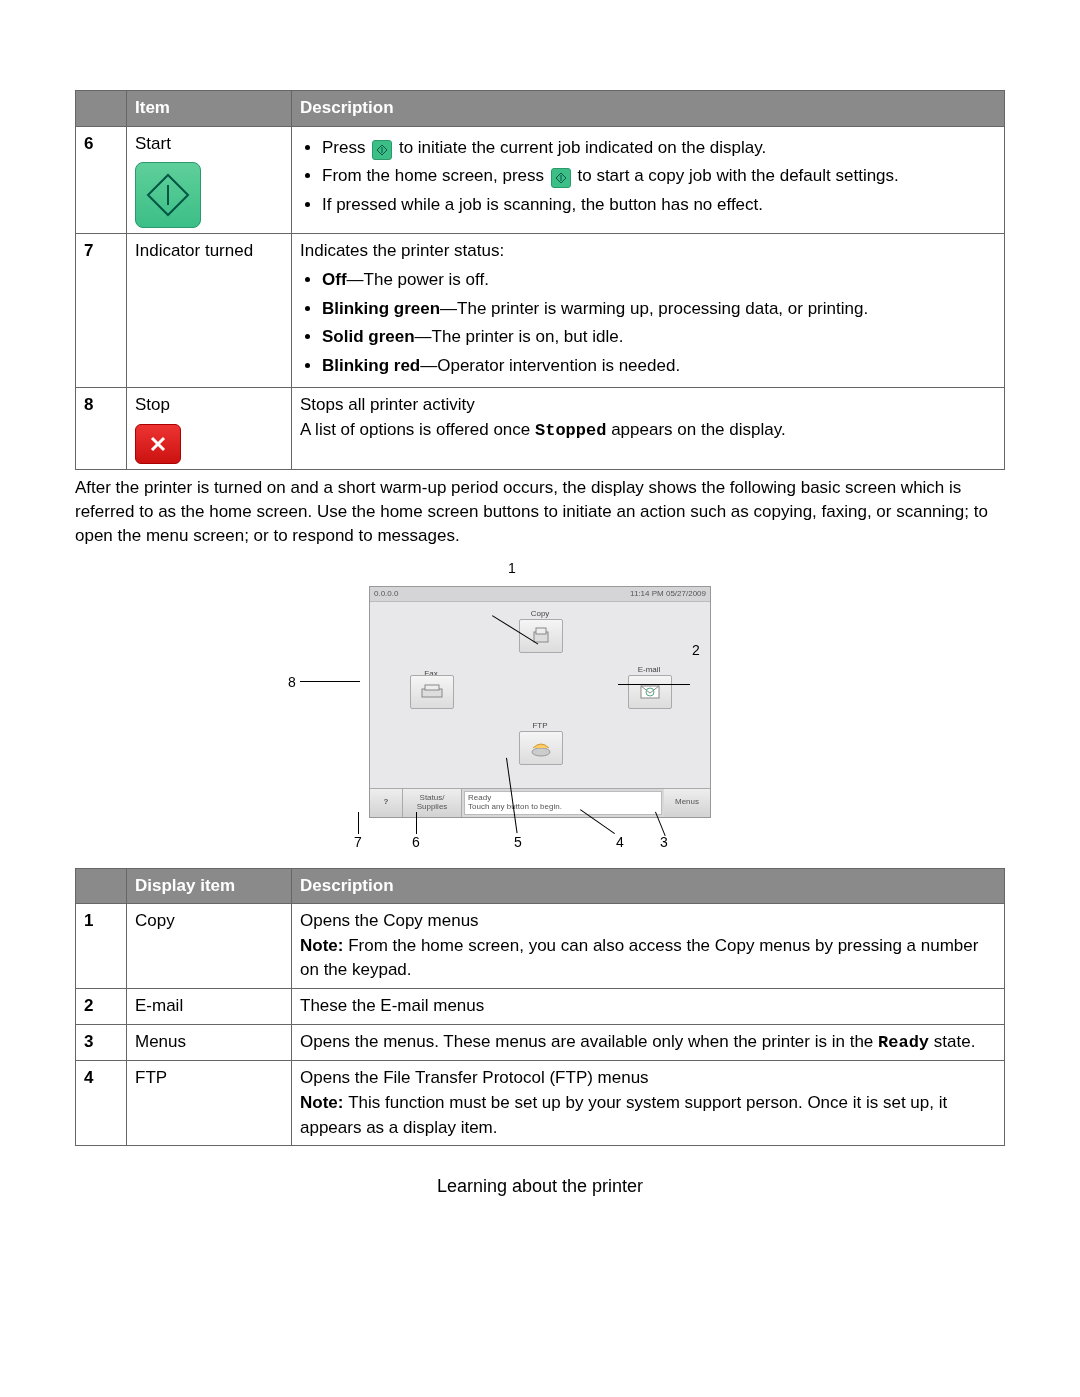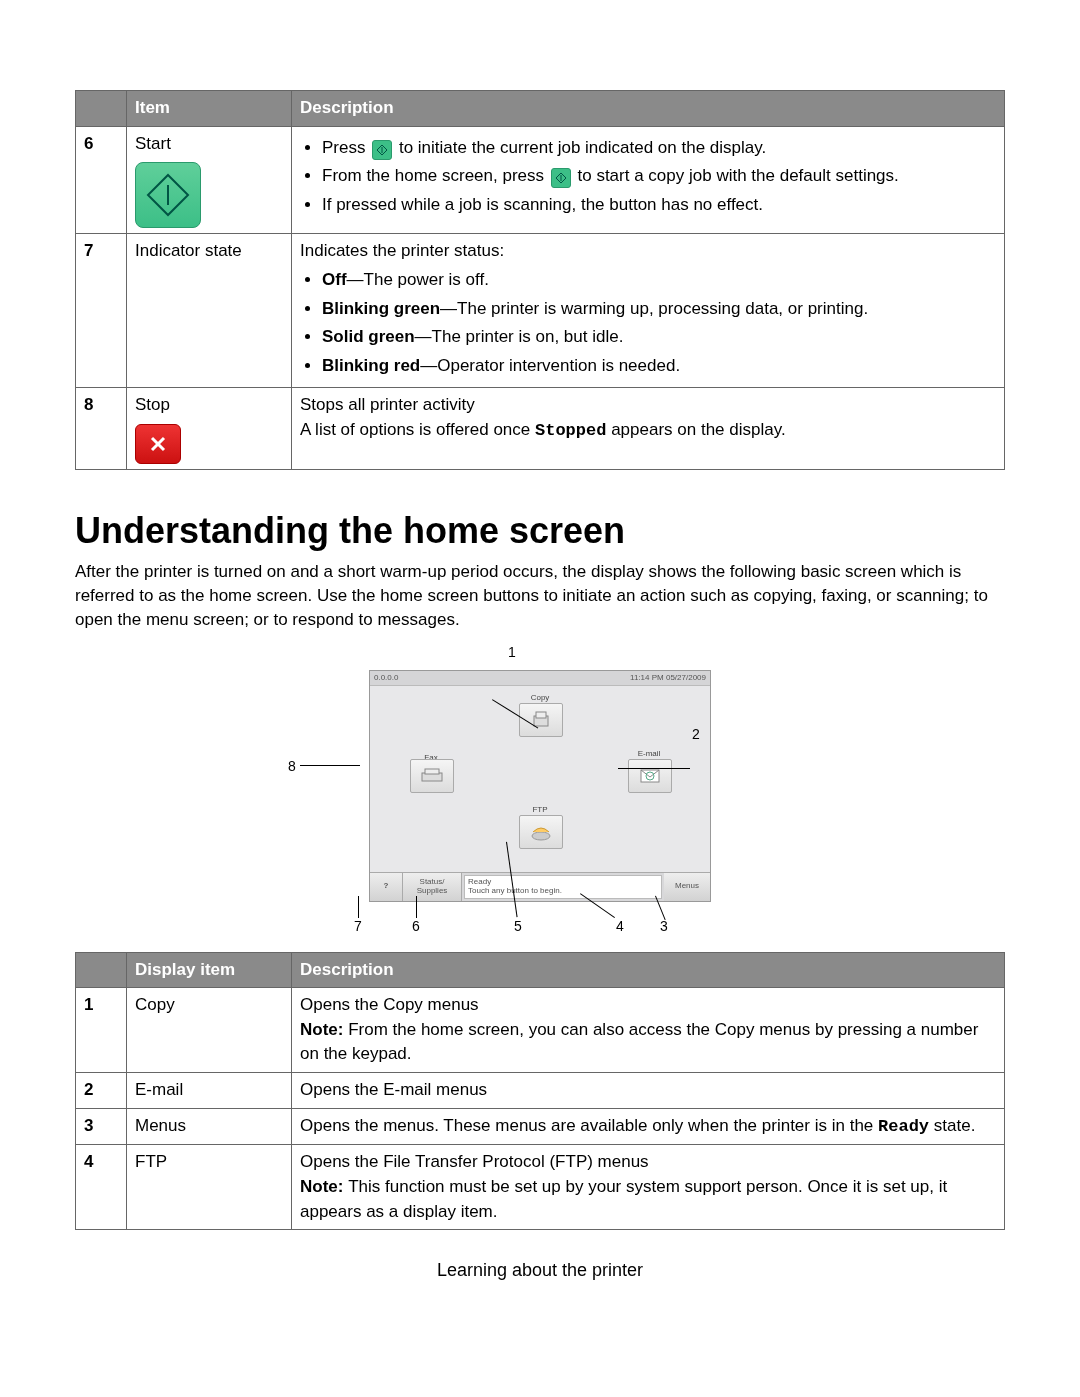--- a/index.html
+++ b/index.html
@@ -220,21 +220,21 @@
               </span>
               <span> to start a copy job with the default settings.</span>
             </li>
             <li>If pressed while a job is scanning, the button has no effect.</li>
           </ul>
         </td>
       </tr>
 
       <tr>
         <td class="num-col">7</td>
-        <td class="item-col">Indicator state</td>
+        <td class="item-col">Indicator turned</td>
         <td>
           <span>Indicates the printer status:</span>
           <ul class="bul">
             <li><b>Off</b><span>—The power is off.</span></li>
             <li><b>Blinking green</b><span>—The printer is warming up, processing data, or printing.</span></li>
             <li><b>Solid green</b><span>—The printer is on, but idle.</span></li>
             <li><b>Blinking red</b><span>—Operator intervention is needed.</span></li>
           </ul>
         </td>
       </tr>
@@ -253,21 +253,20 @@
         <td>
           <div>Stops all printer activity</div>
           <div>
             <span>A list of options is offered once </span><span class="mono">Stopped</span><span> appears on the display.</span>
           </div>
         </td>
       </tr>
     </tbody>
   </table>
 
-  <h1>Understanding the home screen</h1>
   <p class="body">After the printer is turned on and a short warm-up period occurs, the display shows the following basic screen which is referred to as the home screen. Use the home screen buttons to initiate an action such as copying, faxing, or scanning; to open the menu screen; or to respond to messages.</p>
 
   <div class="diagram-wrap">
     <div class="screen">
       <div class="topbar">
         <span>0.0.0.0</span>
         <span>11:14 PM 05/27/2009</span>
       </div>
 
       <div class="btn-label" style="left:149px; top:22px;">Copy</div>
@@ -355,21 +354,21 @@
         <td class="num-col">1</td>
         <td class="item-col">Copy</td>
         <td>
           <div>Opens the Copy menus</div>
           <div><b>Note: </b><span>From the home screen, you can also access the Copy menus by pressing a number on the keypad.</span></div>
         </td>
       </tr>
       <tr>
         <td class="num-col">2</td>
         <td class="item-col">E-mail</td>
-        <td>Opens the E-mail menus</td>
+        <td>These the E-mail menus</td>
       </tr>
       <tr>
         <td class="num-col">3</td>
         <td class="item-col">Menus</td>
         <td>
           <span>Opens the menus. These menus are available only when the printer is in the </span><span class="mono">Ready</span><span> state.</span>
         </td>
       </tr>
       <tr>
         <td class="num-col">4</td>

